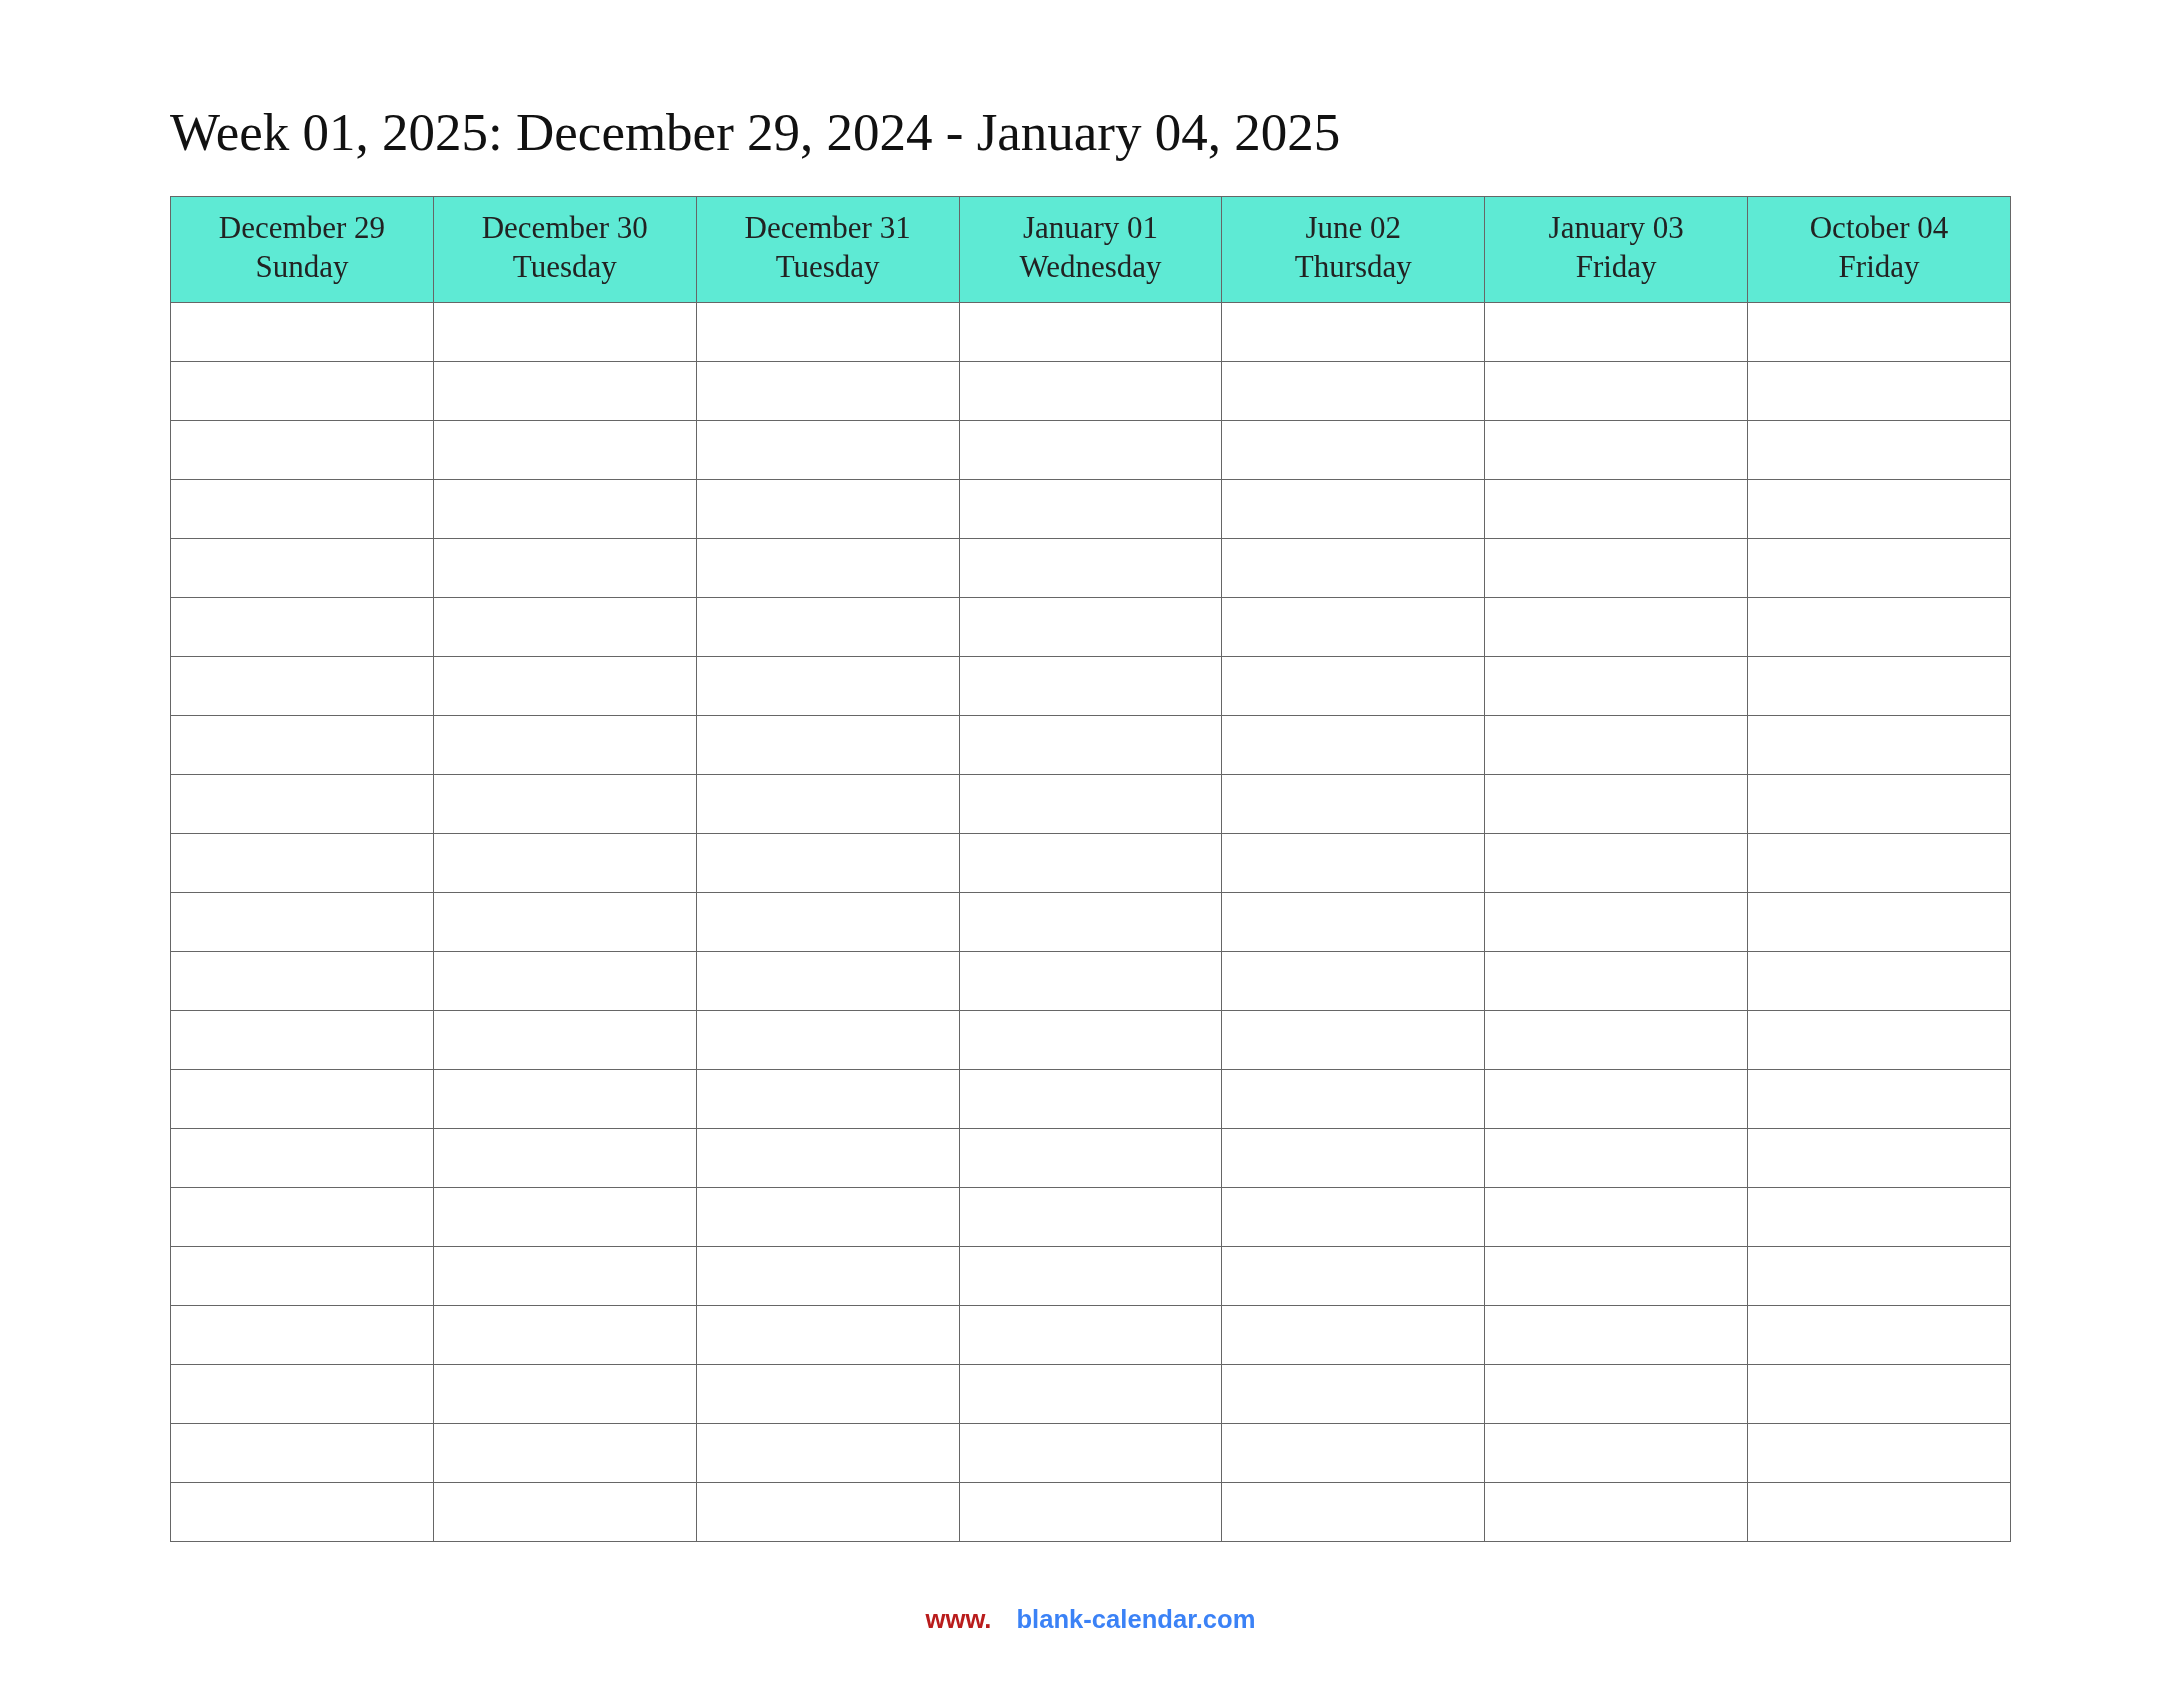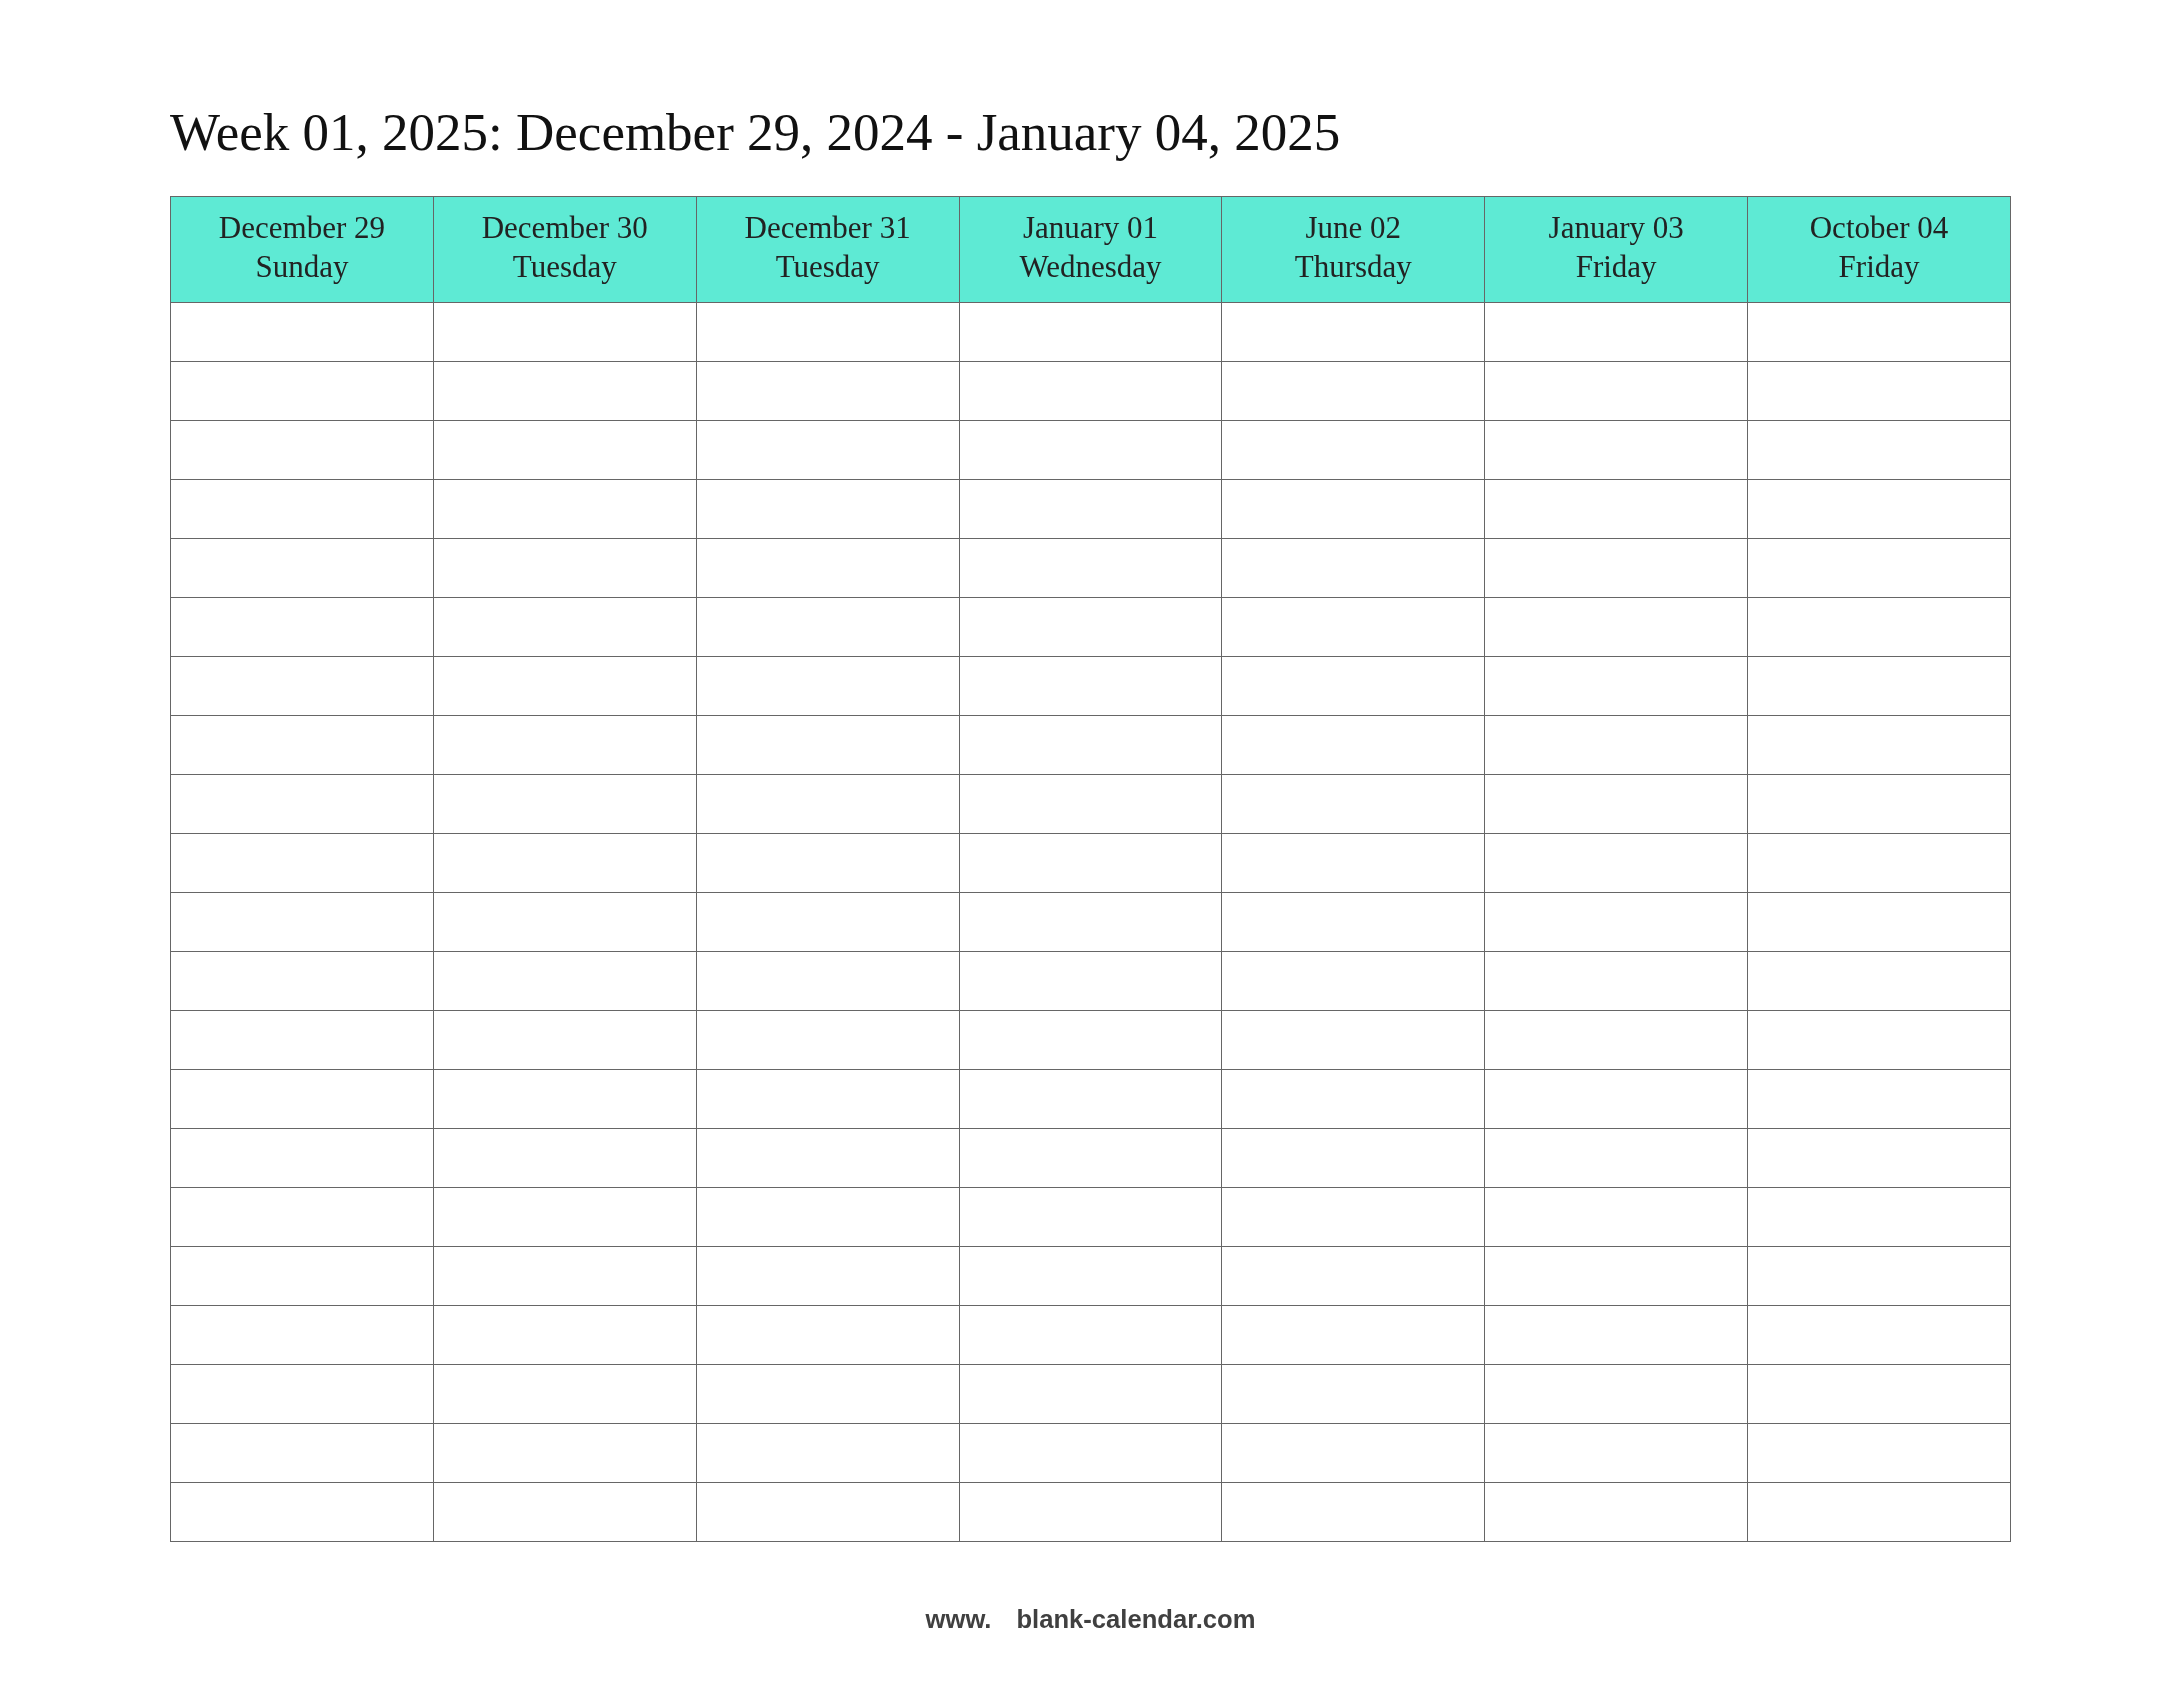--- a/index.html
+++ b/index.html
@@ -50,22 +50,22 @@
   .footer {
     position: absolute;
     left: 0;
     right: 0;
     bottom: 51px;
     text-align: center;
     font-family: Arial, Helvetica, sans-serif;
     font-size: 25.6px;
     font-weight: 700;
   }
-  .footer .www { color: #404040; }
-  .footer .domain { color: #404040; margin-left: 25px; }
+  .footer .www { color: #b91c1c; }
+  .footer .domain { color: #3b82f6; margin-left: 25px; }
 </style>
 </head>
 <body>
 
 <div class="page">
 
   <h1 class="title">Week 01, 2025: December 29, 2024 - January 04, 2025</h1>
 
   <table class="calendar">
     <thead>

